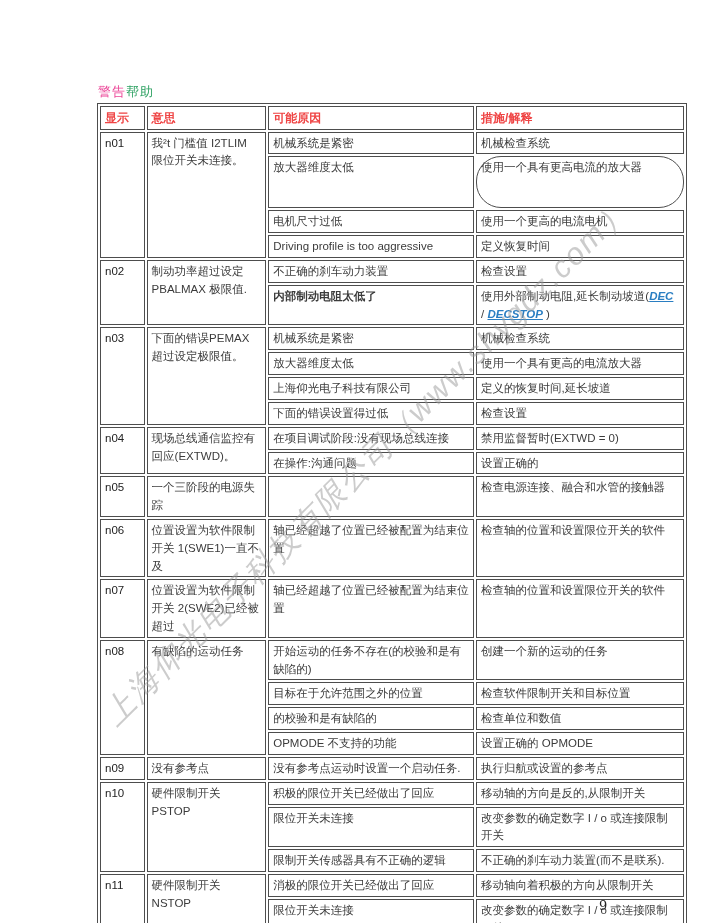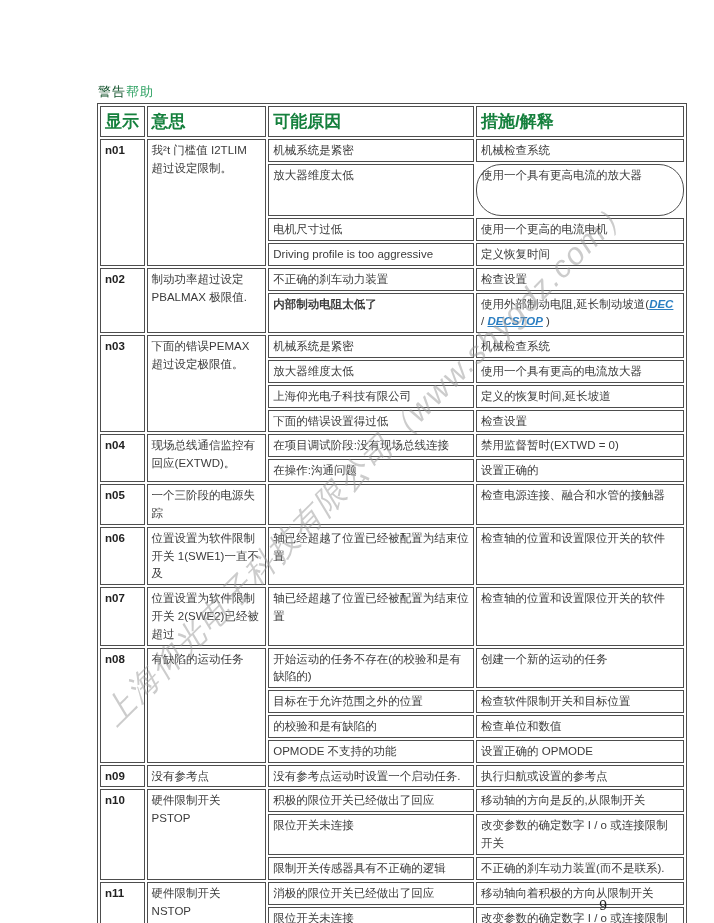--- a/index.html
+++ b/index.html
@@ -16,21 +16,21 @@
     font-family:"Liberation Sans","DejaVu Sans",sans-serif;
     color:var(--text);
     position:relative;
     overflow:hidden;
   }
   .page{position:absolute;inset:0;background:#fff;}
   .doc-title{
     position:absolute;left:98px;top:83px;
     font-size:13px;letter-spacing:1px;
   }
-  .doc-title .warn{color:#14532d;}
+  .doc-title .warn{color:#ec4899;}
   .doc-title .help{color:var(--green);}
   table.warning-table{
     position:absolute;left:97px;top:103px;
     width:590px;
     border-collapse:separate;
     border-spacing:2px;
     border:1px solid var(--border);
     table-layout:fixed;
     background:transparent;
     font-size:11.5px;
@@ -41,22 +41,22 @@
   col.c-cause{width:203px;}
   col.c-measure{width:205px;}
   th,td{
     border:1px solid var(--border);
     padding:2px 4px 1px 4px;
     vertical-align:top;
     text-align:left;
     word-break:break-word;
     background:transparent;
   }
-  th{font-weight:bold;font-size:17px;height:22px;color:#15803d;}
-  td.cell-code{font-weight:bold;color:#222;}
+  th{font-weight:bold;font-size:12px;height:22px;color:#ef4444;}
+  td.cell-code{font-weight:normal;color:#222;}
   a.doc-link{
     color:var(--link);
     font-weight:bold;
     font-style:italic;
     text-decoration:underline;
     cursor:pointer;
     text-align:right;
   }
   .page-number{
     position:absolute;left:599px;top:898px;
@@ -102,21 +102,21 @@
       <tr>
         <th>显示</th>
         <th>意思</th>
         <th>可能原因</th>
         <th>措施/解释</th>
       </tr>
     </thead>
     <tbody>
         <tr>
           <td class="cell-code" rowspan="4">n01</td>
-          <td class="cell-meaning" rowspan="4">我²t 门槛值 I2TLIM 超过设定限制。</td>
+          <td class="cell-meaning" rowspan="4">我²t 门槛值 I2TLIM 限位开关未连接。</td>
           <td class="cell-cause">机械系统是紧密</td>
           <td class="cell-measure">机械检查系统</td>
         </tr>
         <tr>
           <td class="cell-cause" style="height: 52px;">放大器维度太低</td>
           <td class="cell-measure" style="height: 52px; border-radius: 25px;">使用一个具有更高电流的放大器</td>
         </tr>
         <tr>
           <td class="cell-cause">电机尺寸过低</td>
           <td class="cell-measure">使用一个更高的电流电机</td>

